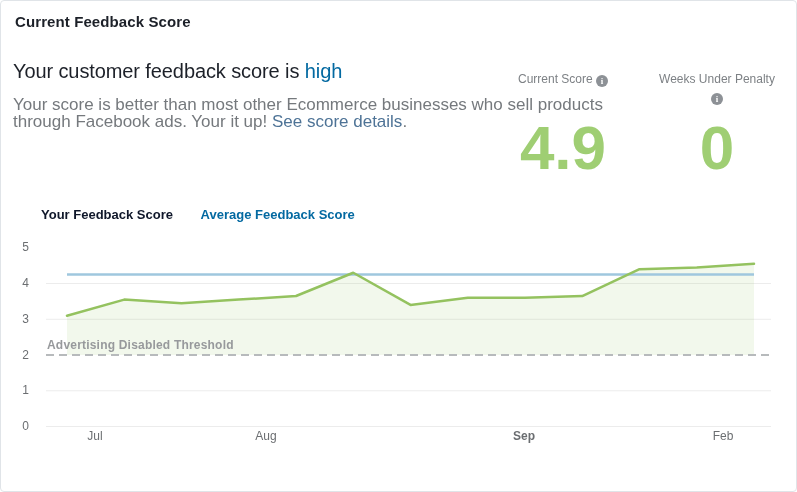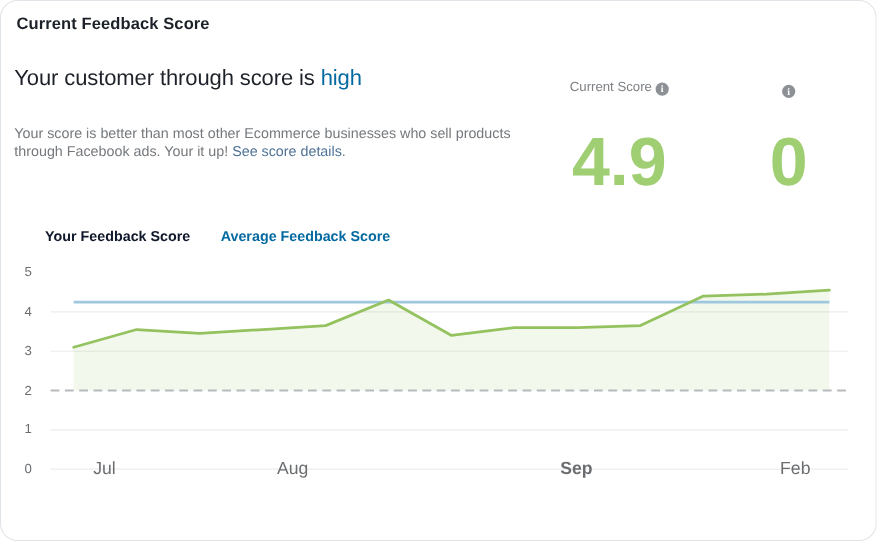--- a/index.html
+++ b/index.html
@@ -1,31 +1,31 @@
 <!DOCTYPE html>
 <html><head>
 <meta charset="utf-8">
 <style>
   html,body{margin:0;padding:0;background:#fff;font-family:"Liberation Sans",sans-serif;}
   .card{
     position:relative;width:797px;height:492px;box-sizing:border-box;
-    background:#ffffff;border:1px solid #e0e4e8;border-radius:16px;overflow:hidden;
+    background:#ffffff;border:1px solid #e0e4e8;border-radius:4px;overflow:hidden;
   }
   .card-title{
     position:absolute;left:14px;top:12px;
     font-size:15px;font-weight:bold;color:#1c2028;letter-spacing:0.1px;
   }
   .headline{
     position:absolute;left:12px;top:59px;
     font-size:20px;color:#1d2129;letter-spacing:-0.1px;
   }
   .headline .hl{color:#0369a1;}
   .desc{
-    position:absolute;left:12px;top:112px;
-    font-size:13px;color:#75797d;line-height:16.5px;
+    position:absolute;left:12px;top:96px;
+    font-size:17px;color:#75797d;line-height:16.5px;
   }
   .desc .link{color:#4e7396;text-decoration:none;cursor:pointer;}
   .stat{position:absolute;top:71px;width:160px;text-align:center;}
   .stat-label{font-size:12px;color:#7d8185;line-height:15px;}
   .info{
     display:inline-block;width:12px;height:12px;border-radius:50%;
     background:#8d9196;color:#ffffff;font-size:9px;font-weight:bold;
     line-height:12px;text-align:center;vertical-align:-1px;cursor:pointer;
     font-family:"Liberation Serif",serif;
   }
@@ -37,45 +37,46 @@
   .legend{position:absolute;left:20px;top:206px;font-size:13px;font-weight:bold;}
   .legend span{cursor:pointer;}
   .legend-your{color:#0f172a;margin-left:20px;}
   .legend-avg{color:#0369a1;margin-left:24px;}
   #chart-svg{position:absolute;left:0;top:0;}
   .ytick{
     position:absolute;left:8px;width:20px;text-align:right;
     font-size:12px;color:#6b6e71;line-height:15px;
   }
   .xlabel{
-    position:absolute;width:50px;text-align:center;top:418px;
-    font-size:16px;color:#6b6e71;line-height:15px;
+    position:absolute;width:50px;text-align:center;top:428px;
+    font-size:12px;color:#6b6e71;line-height:15px;
   }
   .threshold-label{
     position:absolute;left:46px;top:337px;
     font-size:12px;font-weight:bold;color:#97999c;letter-spacing:0.2px;
   }
 </style>
 </head>
 <body>
 
 <div class="card">
 
   <div class="card-title">Current Feedback Score</div>
 
-  <div class="headline"><span>Your customer through score is </span><span class="hl">high</span></div>
+  <div class="headline"><span>Your customer feedback score is </span><span class="hl">high</span></div>
 
   <div class="desc"><span>Your score is better than most other Ecommerce businesses who sell products</span><br><span>through Facebook ads. Your it up! </span><a class="link">See score details</a><span>.</span></div>
 
   <div class="stat" style="left:482px;">
     <div class="stat-label"><span>Current Score</span> <span class="info">i</span></div>
     <div class="stat-value">4.9</div>
   </div>
 
   <div class="stat" style="left:636px;">
+    <div class="stat-label">Weeks Under Penalty</div>
     <div class="stat-icon-row"><span class="info">i</span></div>
     <div class="stat-value">0</div>
   </div>
 
   <div class="legend">
     <span class="legend-your">Your Feedback Score</span>
     <span class="legend-avg">Average Feedback Score</span>
   </div>
 
   <svg id="chart-svg" width="795" height="490" viewBox="0 0 795 490" aria-hidden="true">
@@ -84,20 +85,21 @@
         <line x1="45" x2="770" y1="318.25" y2="318.25" stroke="#ececec" stroke-width="1"></line>
         <line x1="45" x2="770" y1="389.75" y2="389.75" stroke="#ececec" stroke-width="1"></line>
         <line x1="45" x2="770" y1="425.5" y2="425.5" stroke="#ececec" stroke-width="1"></line>
       </g>
     <polygon id="score-area" points="66,354 66,314.675 123.25,298.5875 180.5,302.1625 237.75,298.5875 295,295.01250000000005 352.25,271.775 409.5,303.95 466.75,296.79999999999995 524,296.79999999999995 581.25,295.01250000000005 638.5,268.2 695.75,266.4125 753,262.8375 753,354" fill="#94c25f" fill-opacity="0.12"></polygon>
     <line id="avg-line" x1="66" x2="753" y1="273.5625" y2="273.5625" stroke="#9fc7de" stroke-width="2.5"></line>
     <polyline id="score-line" points="66,314.675 123.25,298.5875 180.5,302.1625 237.75,298.5875 295,295.01250000000005 352.25,271.775 409.5,303.95 466.75,296.79999999999995 524,296.79999999999995 581.25,295.01250000000005 638.5,268.2 695.75,266.4125 753,262.8375" fill="none" stroke="#94c25f" stroke-width="2.5" stroke-linejoin="round" stroke-linecap="round"></polyline>
     <line id="threshold-line" x1="45" x2="770" y1="354" y2="354" stroke="#b7babc" stroke-width="2" stroke-dasharray="8 5"></line>
   </svg>
 
+  <div class="threshold-label">Advertising Disabled Threshold</div>
 
   <div id="yticks">
       <div class="ytick" style="top: 239.25px;">5</div>
       <div class="ytick" style="top: 275px;">4</div>
       <div class="ytick" style="top: 310.75px;">3</div>
       <div class="ytick" style="top: 346.5px;">2</div>
       <div class="ytick" style="top: 382.25px;">1</div>
       <div class="ytick" style="top: 418px;">0</div>
     </div>
   <div id="xticks">

